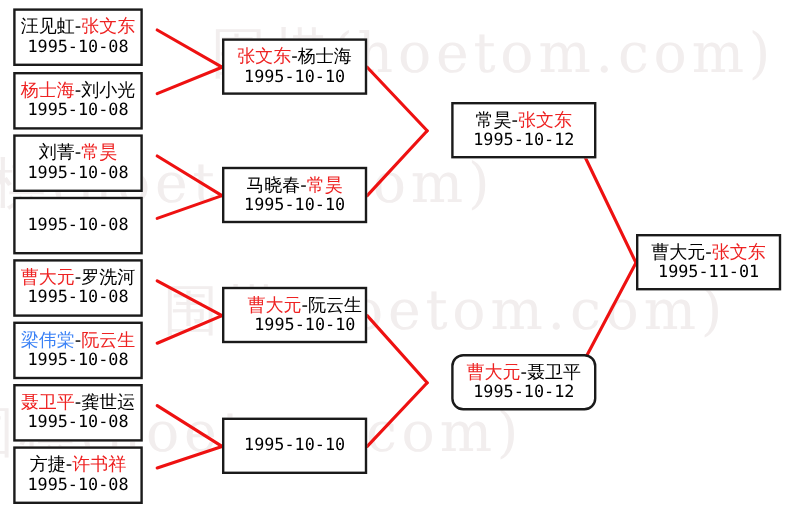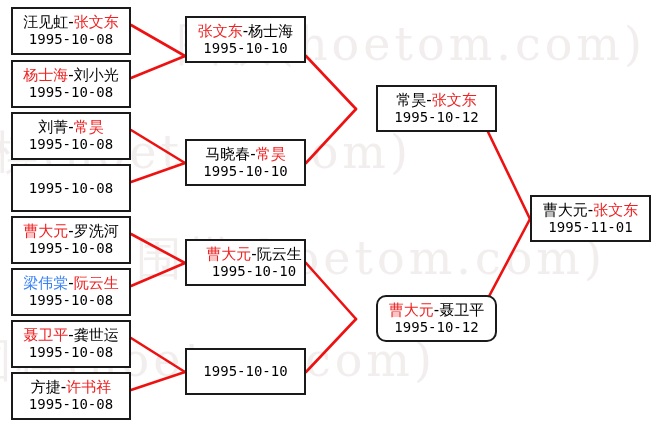--- a/index.html
+++ b/index.html
@@ -65,32 +65,32 @@
     white-space:nowrap;
     font-family:"DejaVu Sans Mono","Liberation Mono",monospace;
     letter-spacing:0px;
     margin-top:1px;
     text-align:center;
   }
   .win{color:#ee2222;}
   .lose{color:#000000;}
   .dash{color:#000000;}
   
-  .r1{left:11px;width:120px;height:48px;}
+  .r1{left:11px;width:108px;height:48px;}
   .r1.b0{top:7px;}
   .r1.b1{top:60px;}
   .r1.b2{top:112px;}
   .r1.b3{top:164px;}
   .r1.b4{top:216px;}
   .r1.b5{top:268px;}
   .r1.b6{top:320px;}
   .r1.b7{top:372px;}
   
   .r2{left:185px;width:121px;height:47px;}
-  .r2.b0{top:16px;}
+  .r2.b0{top:32px;}
   .r2.b1{top:139px;}
   .r2.b2{top:239px;padding-left:17px;}
   .r2.b3{top:348px;}
   
   .r3{left:376px;width:121px;height:47px;}
   .r3.b0{top:85px;}
   .r3.b1{top:295px;border-radius:10px;}
   
   .r4{left:530px;width:121px;height:47px;top:195px;}
 </style>

